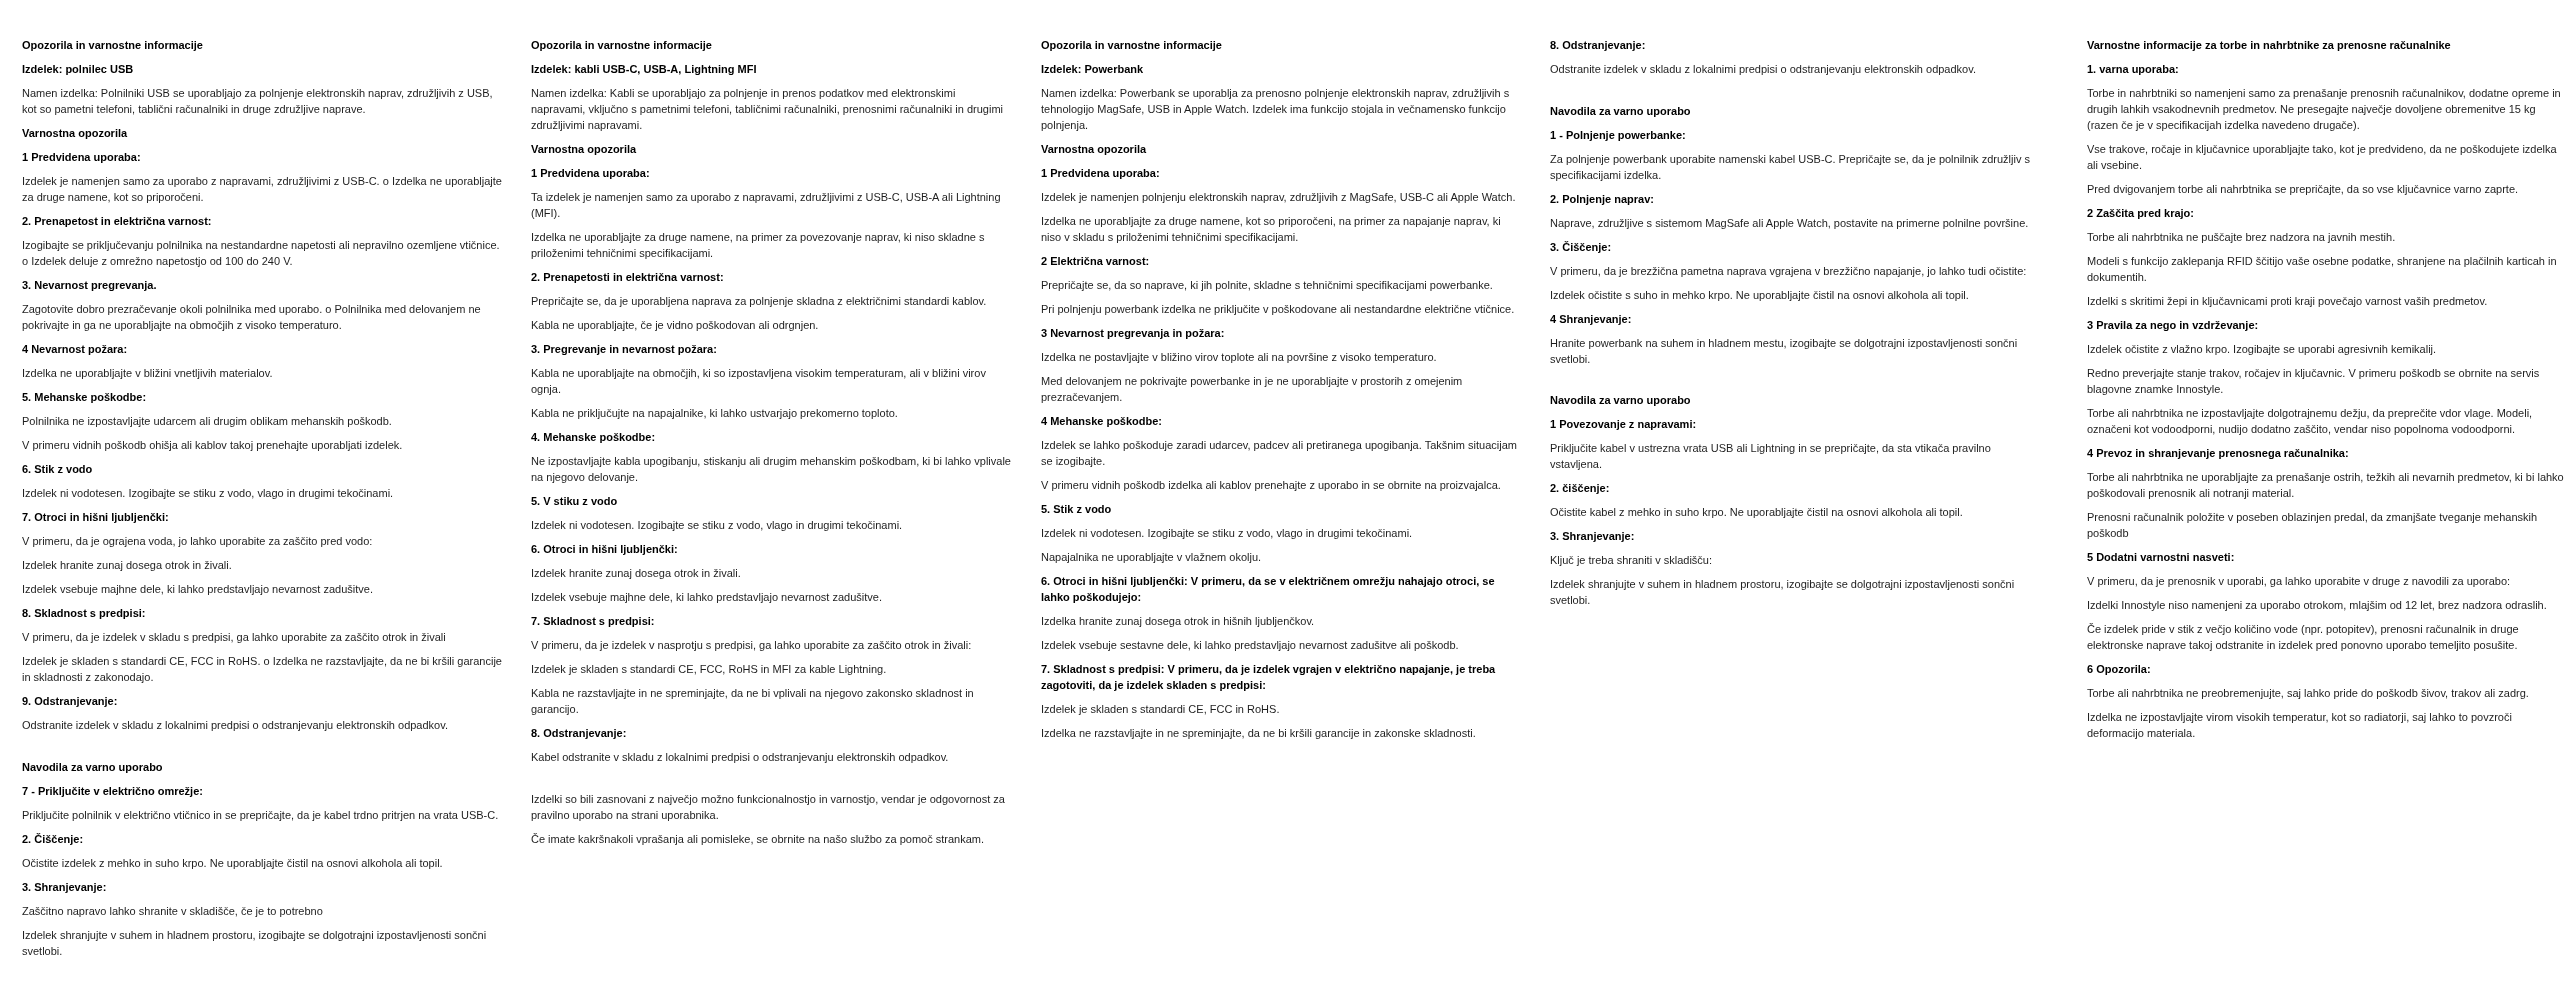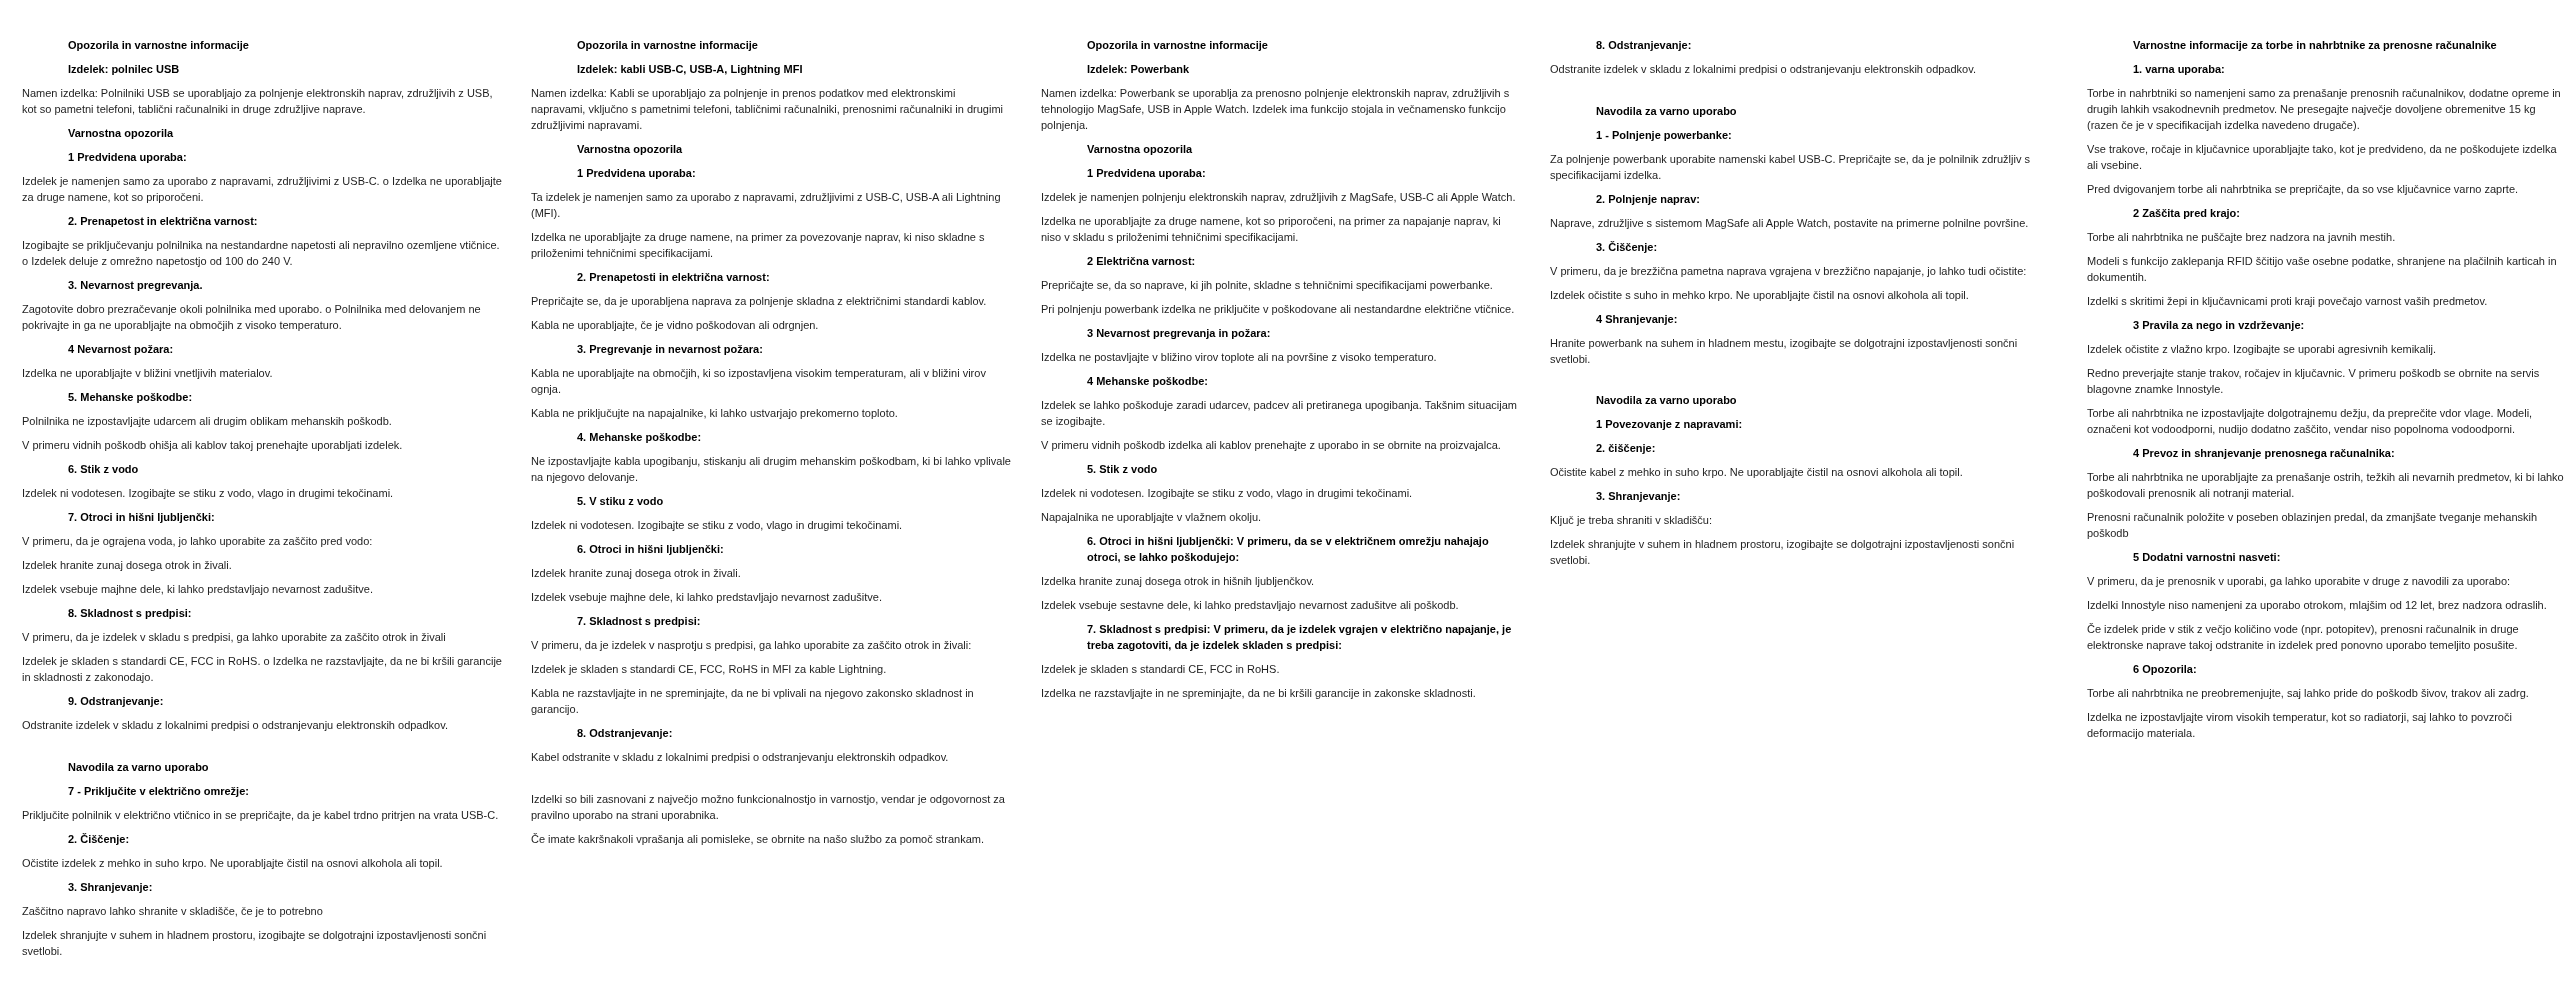--- a/index.html
+++ b/index.html
@@ -32,21 +32,20 @@
   .col5 { left: 2087px; }
   .col p {
     margin: 0 0 8px 0;
     font-size: 11px;
     line-height: 16px;
     color: #1e1e1e;
   }
   .col p.h {
     font-weight: bold;
     color: #000000;
-    margin-left: 46px;
   }
   .spacer {
     height: 17.7px;
   }
 </style>
 </head>
 <body>
 
 <main>
     <section class="col col1">
@@ -123,20 +122,21 @@
       <p>Namen izdelka: Powerbank se uporablja za prenosno polnjenje elektronskih naprav, združljivih s tehnologijo MagSafe, USB in Apple Watch. Izdelek ima funkcijo stojala in večnamensko funkcijo polnjenja.</p>
       <p class="h">Varnostna opozorila</p>
       <p class="h">1 Predvidena uporaba:</p>
       <p>Izdelek je namenjen polnjenju elektronskih naprav, združljivih z MagSafe, USB-C ali Apple Watch.</p>
       <p>Izdelka ne uporabljajte za druge namene, kot so priporočeni, na primer za napajanje naprav, ki niso v skladu s priloženimi tehničnimi specifikacijami.</p>
       <p class="h">2 Električna varnost:</p>
       <p>Prepričajte se, da so naprave, ki jih polnite, skladne s tehničnimi specifikacijami powerbanke.</p>
       <p>Pri polnjenju powerbank izdelka ne priključite v poškodovane ali nestandardne električne vtičnice.</p>
       <p class="h">3 Nevarnost pregrevanja in požara:</p>
       <p>Izdelka ne postavljajte v bližino virov toplote ali na površine z visoko temperaturo.</p>
+      <p>Med delovanjem ne pokrivajte powerbanke in je ne uporabljajte v prostorih z omejenim prezračevanjem.</p>
       <p class="h">4 Mehanske poškodbe:</p>
       <p>Izdelek se lahko poškoduje zaradi udarcev, padcev ali pretiranega upogibanja. Takšnim situacijam se izogibajte.</p>
       <p>V primeru vidnih poškodb izdelka ali kablov prenehajte z uporabo in se obrnite na proizvajalca.</p>
       <p class="h">5. Stik z vodo</p>
       <p>Izdelek ni vodotesen. Izogibajte se stiku z vodo, vlago in drugimi tekočinami.</p>
       <p>Napajalnika ne uporabljajte v vlažnem okolju.</p>
       <p class="h">6. Otroci in hišni ljubljenčki: V primeru, da se v električnem omrežju nahajajo otroci, se lahko poškodujejo:</p>
       <p>Izdelka hranite zunaj dosega otrok in hišnih ljubljenčkov.</p>
       <p>Izdelek vsebuje sestavne dele, ki lahko predstavljajo nevarnost zadušitve ali poškodb.</p>
       <p class="h">7. Skladnost s predpisi: V primeru, da je izdelek vgrajen v električno napajanje, je treba zagotoviti, da je izdelek skladen s predpisi:</p>
@@ -153,20 +153,21 @@
       <p class="h">2. Polnjenje naprav:</p>
       <p>Naprave, združljive s sistemom MagSafe ali Apple Watch, postavite na primerne polnilne površine.</p>
       <p class="h">3. Čiščenje:</p>
       <p>V primeru, da je brezžična pametna naprava vgrajena v brezžično napajanje, jo lahko tudi očistite:</p>
       <p>Izdelek očistite s suho in mehko krpo. Ne uporabljajte čistil na osnovi alkohola ali topil.</p>
       <p class="h">4 Shranjevanje:</p>
       <p>Hranite powerbank na suhem in hladnem mestu, izogibajte se dolgotrajni izpostavljenosti sončni svetlobi.</p>
       <div class="spacer"></div>
       <p class="h">Navodila za varno uporabo</p>
       <p class="h">1 Povezovanje z napravami:</p>
+      <p>Priključite kabel v ustrezna vrata USB ali Lightning in se prepričajte, da sta vtikača pravilno vstavljena.</p>
       <p class="h">2. čiščenje:</p>
       <p>Očistite kabel z mehko in suho krpo. Ne uporabljajte čistil na osnovi alkohola ali topil.</p>
       <p class="h">3. Shranjevanje:</p>
       <p>Ključ je treba shraniti v skladišču:</p>
       <p>Izdelek shranjujte v suhem in hladnem prostoru, izogibajte se dolgotrajni izpostavljenosti sončni svetlobi.</p>
     </section>
     <section class="col col5">
       <p class="h">Varnostne informacije za torbe in nahrbtnike za prenosne računalnike</p>
       <p class="h">1. varna uporaba:</p>
       <p>Torbe in nahrbtniki so namenjeni samo za prenašanje prenosnih računalnikov, dodatne opreme in drugih lahkih vsakodnevnih predmetov. Ne presegajte največje dovoljene obremenitve 15 kg (razen če je v specifikacijah izdelka navedeno drugače).</p>

